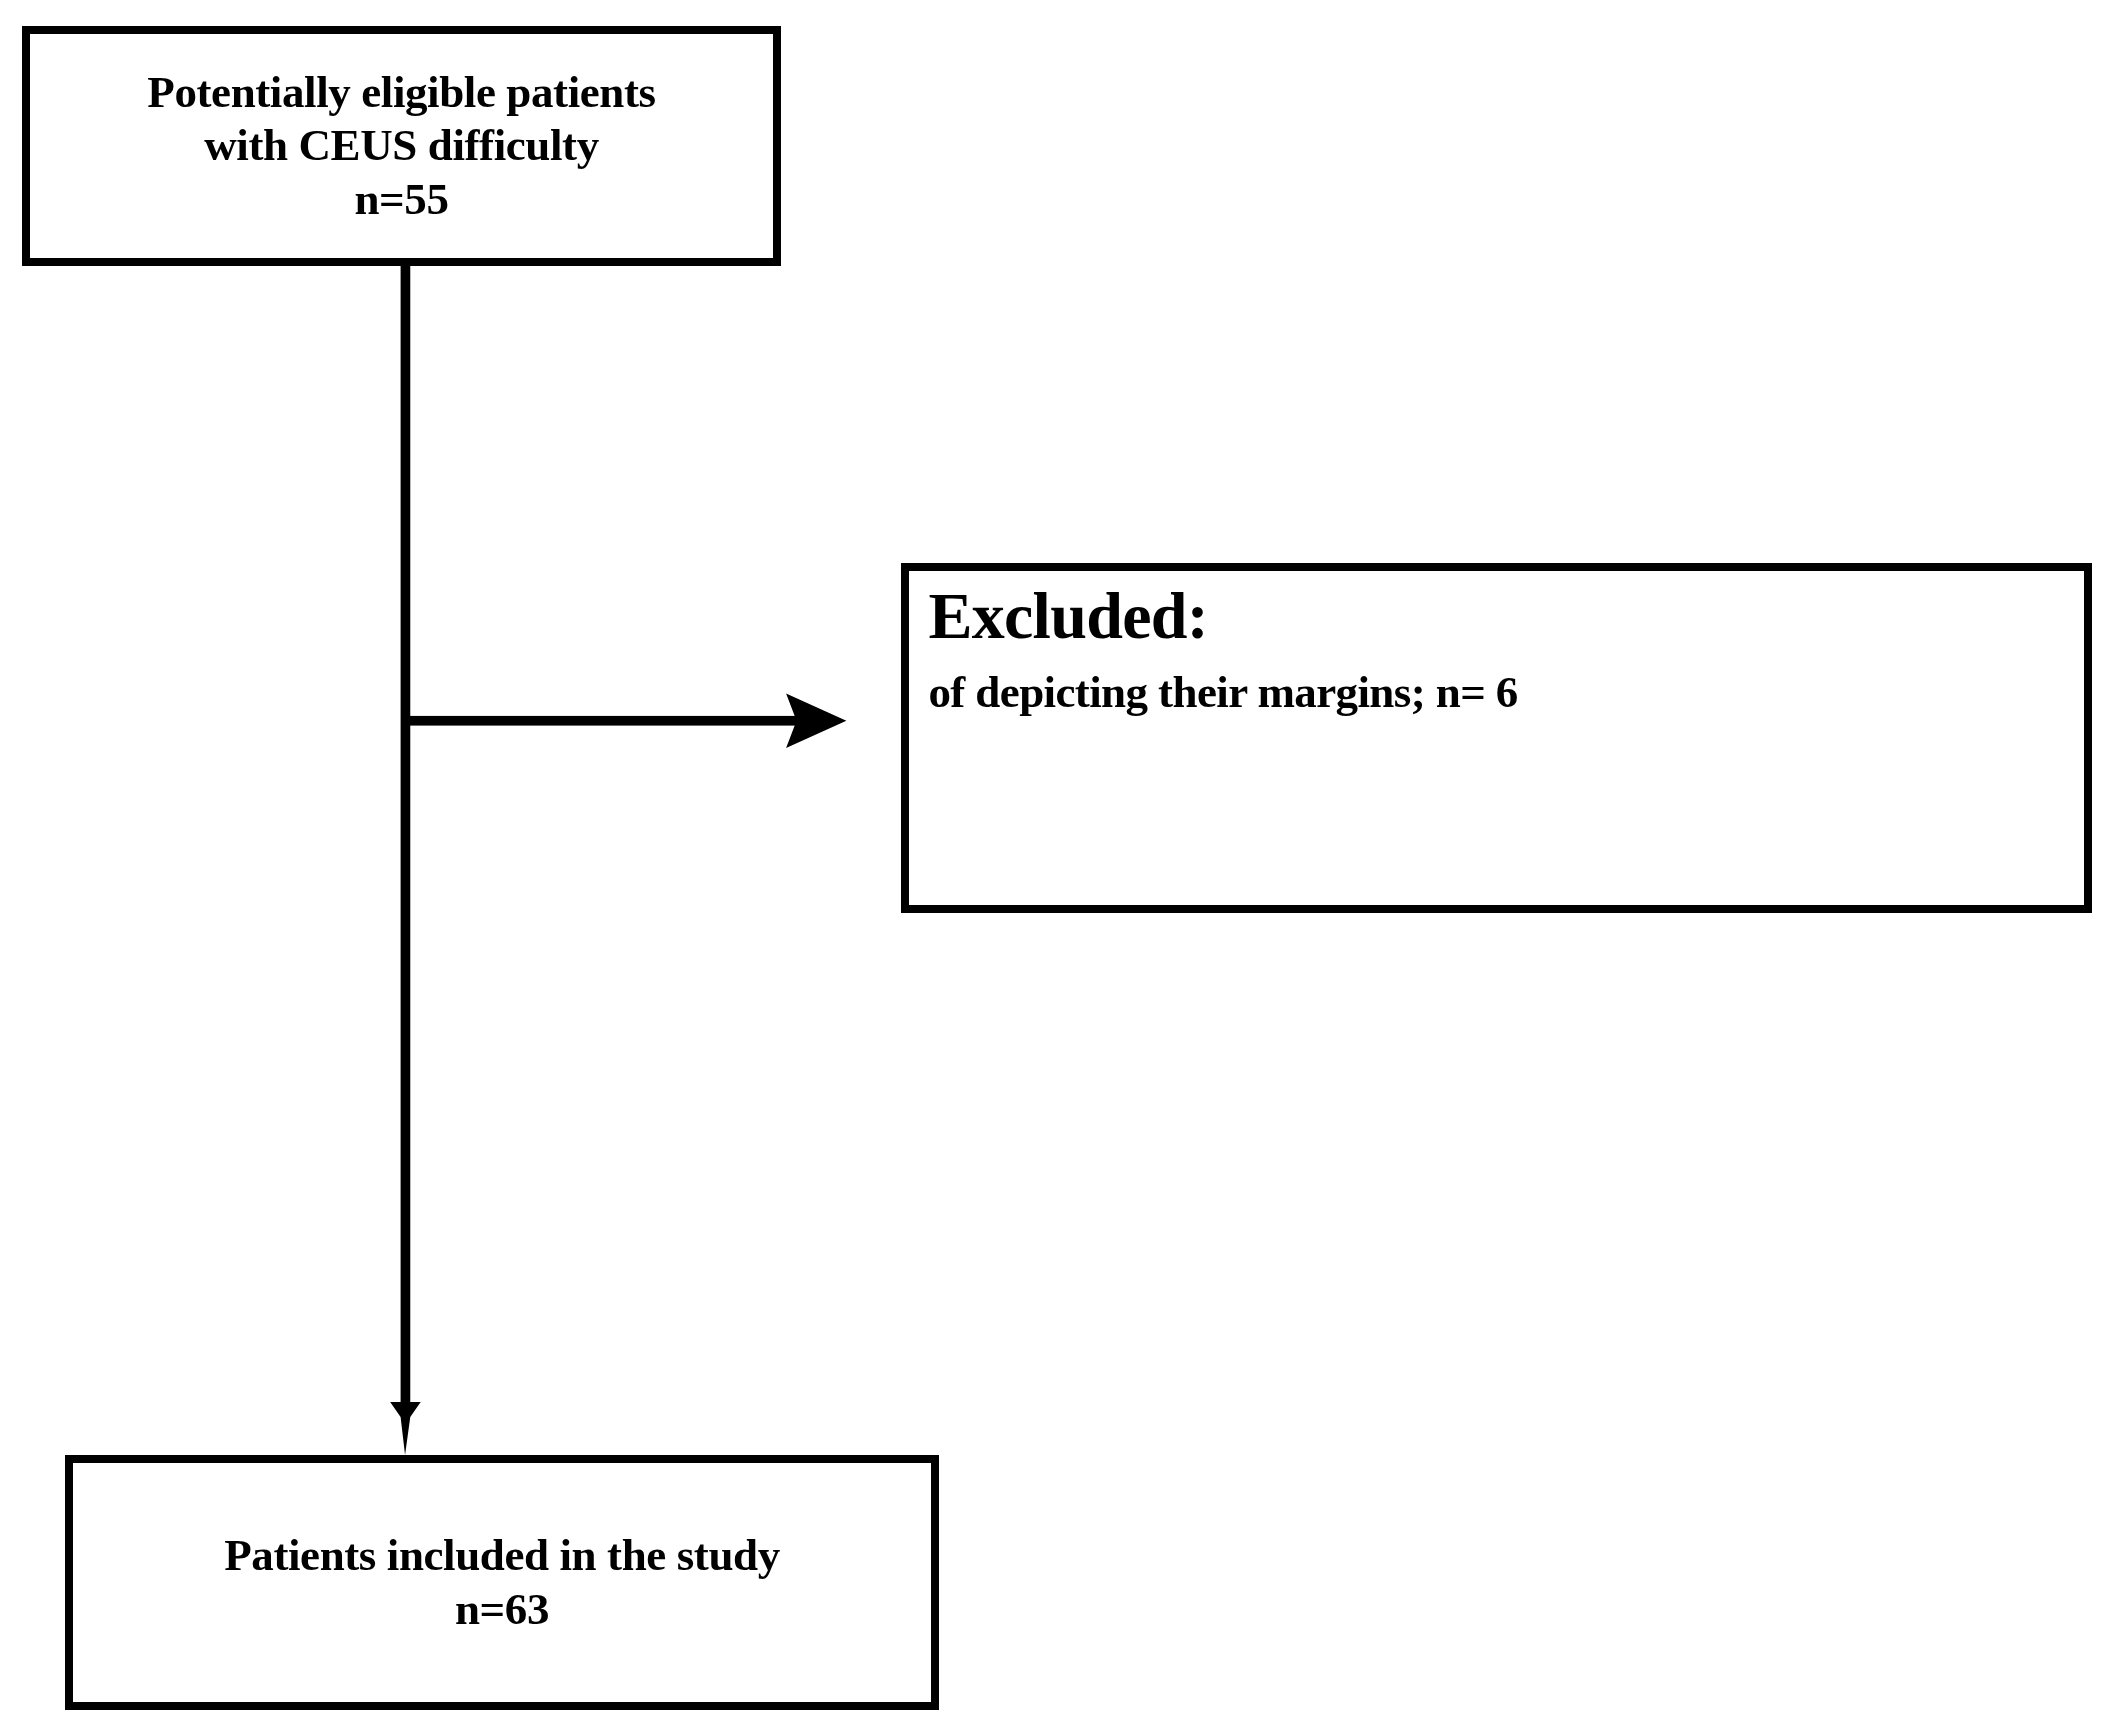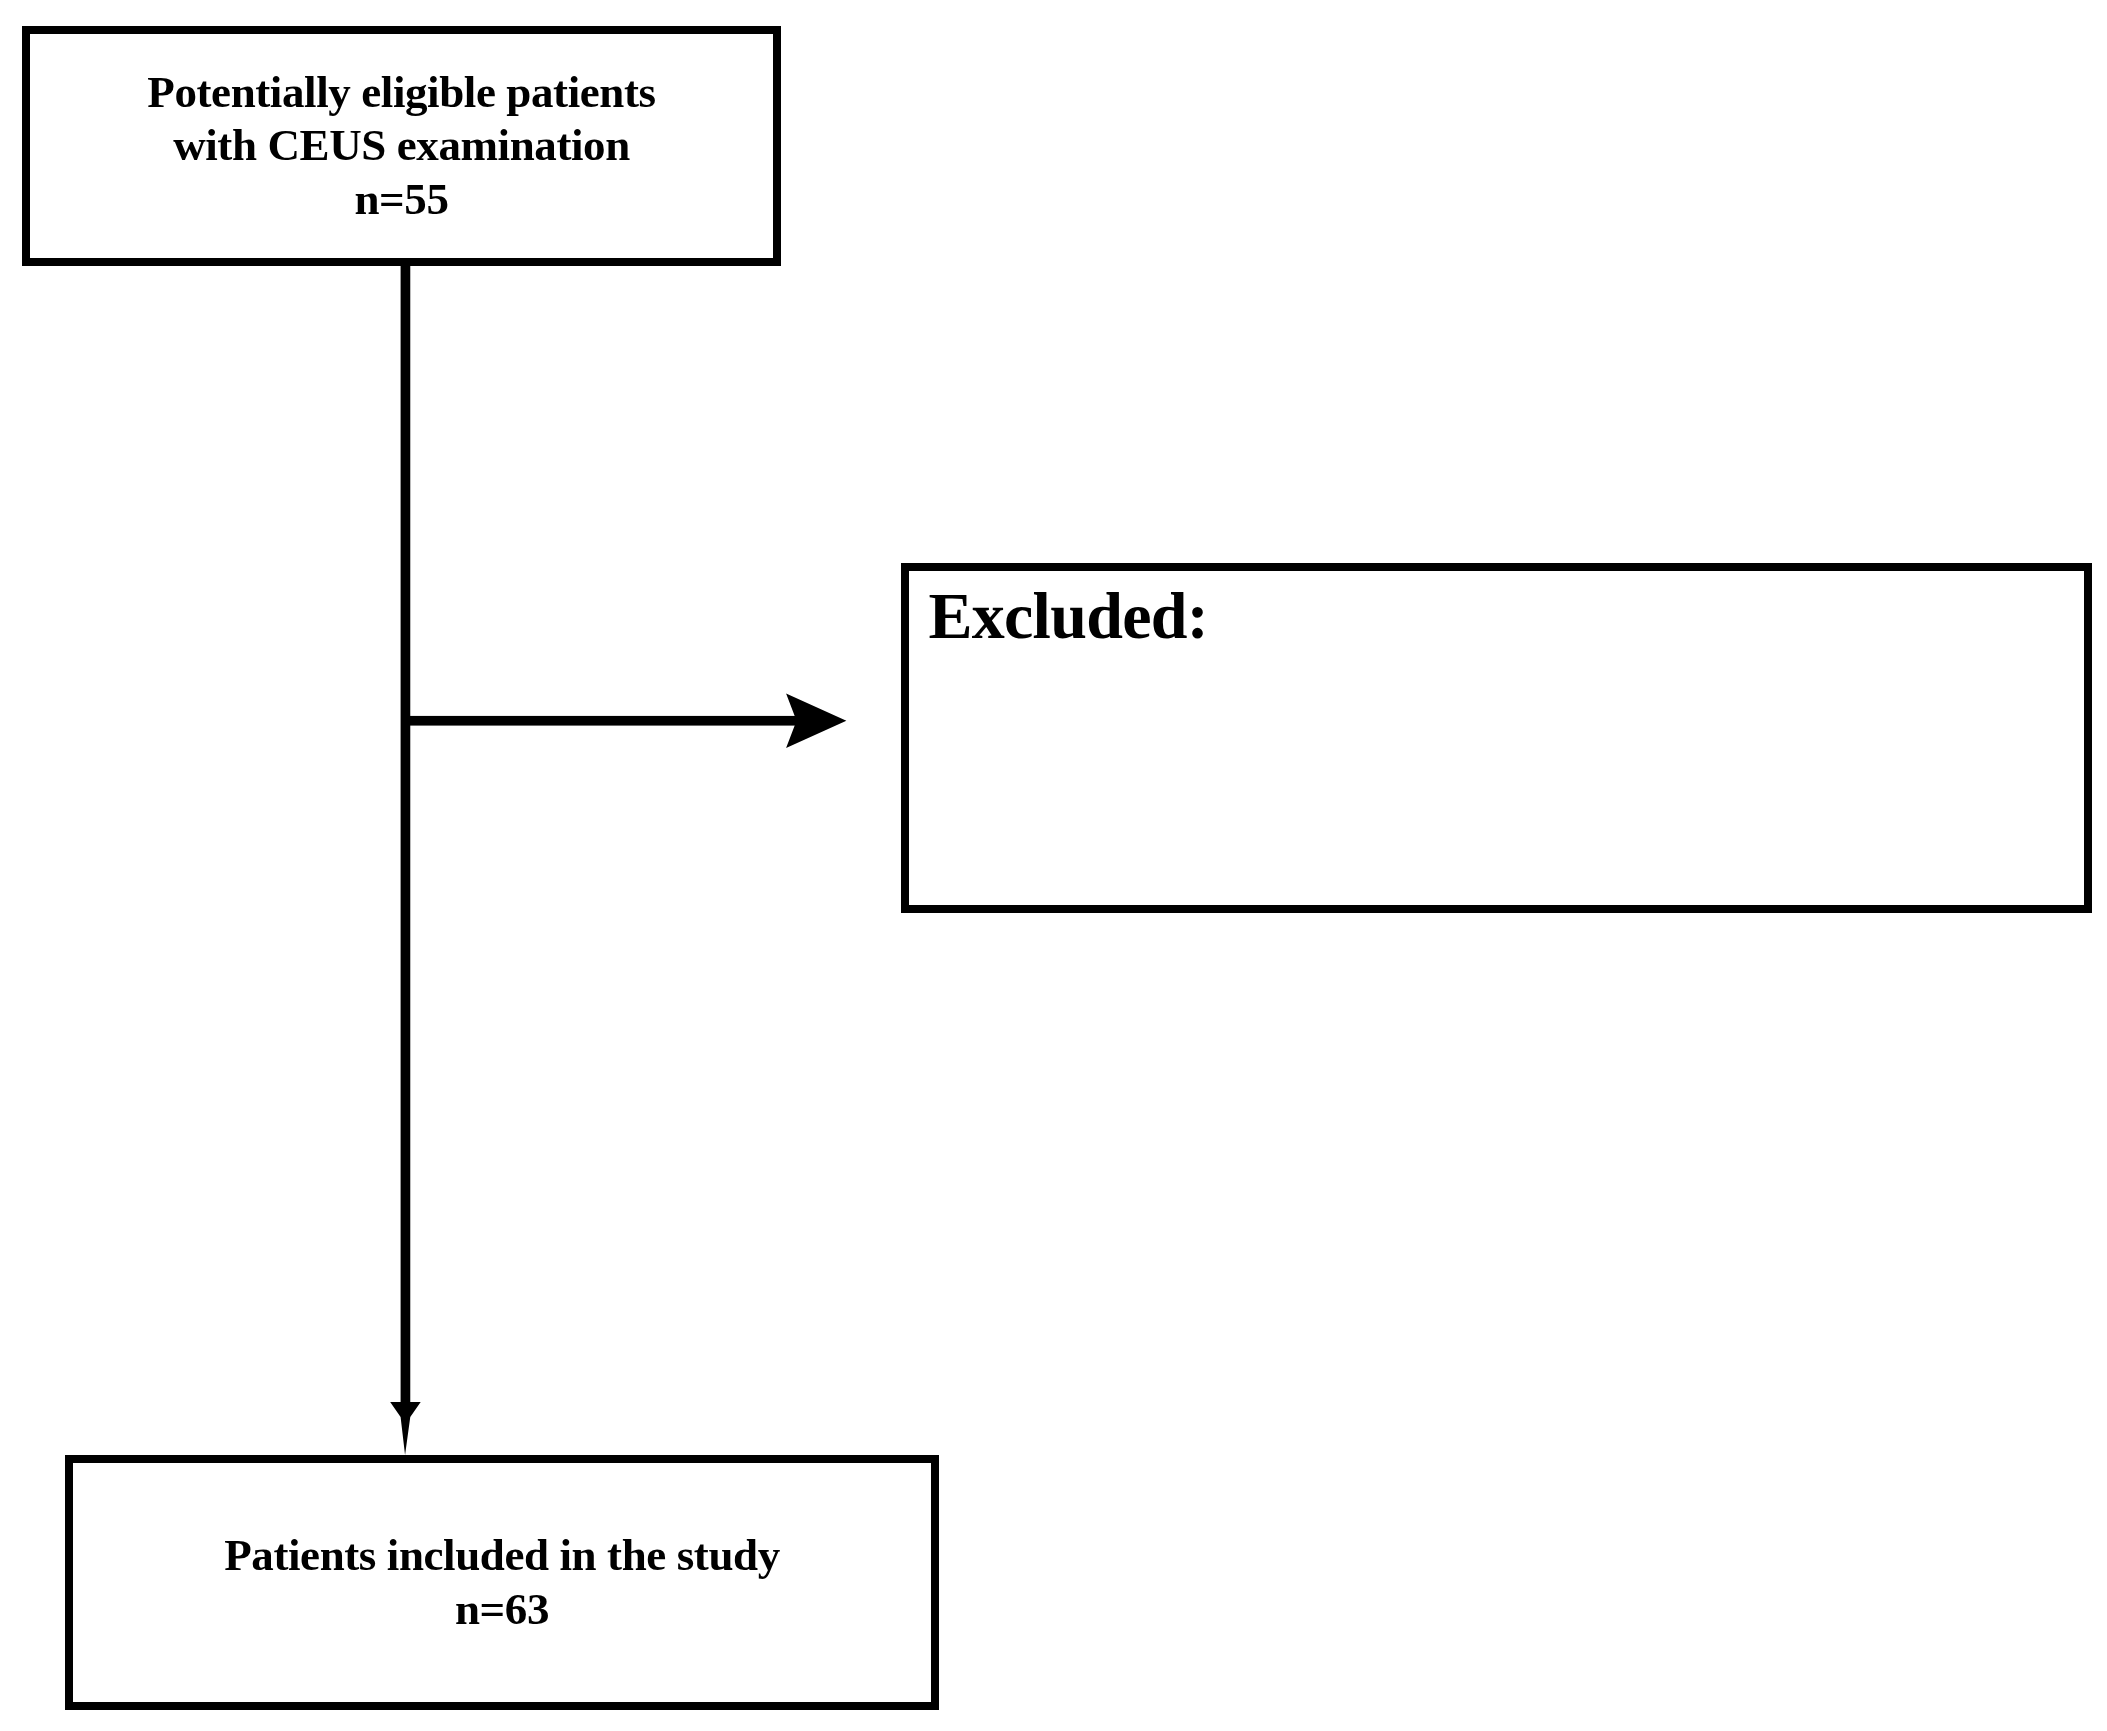--- a/index.html
+++ b/index.html
@@ -101,26 +101,27 @@
     <rect x="538" y="352" width="13" height="1540" fill="#000000"></rect>
 
     <rect x="544" y="962" width="565" height="13" fill="#000000"></rect>
     <polygon points="1056,932 1137,968.5 1056,1005 1070,968.5" fill="#000000"></polygon>
 
     <polygon points="524,1884 565,1884 551,1904 544,1955 538,1904" fill="#000000"></polygon>
   </svg>
 
   <div id="box-eligible" class="flow-box">
     <div class="box-line">Potentially eligible patients</div>
-    <div class="box-line">with CEUS examination</div>
+    <div class="box-line">with CEUS difficulty</div>
     <div class="box-line">n=55</div>
   </div>
 
   <div id="box-excluded" class="flow-box align-left">
     <div class="excl-title">Excluded:</div>
+    <div class="excl-line">of depicting their margins; n= 6</div>
   </div>
 
   <div id="box-included" class="flow-box">
     <div class="box-line">Patients included in the study</div>
     <div class="box-line">n=63</div>
   </div>
 
 </div>
 
 

